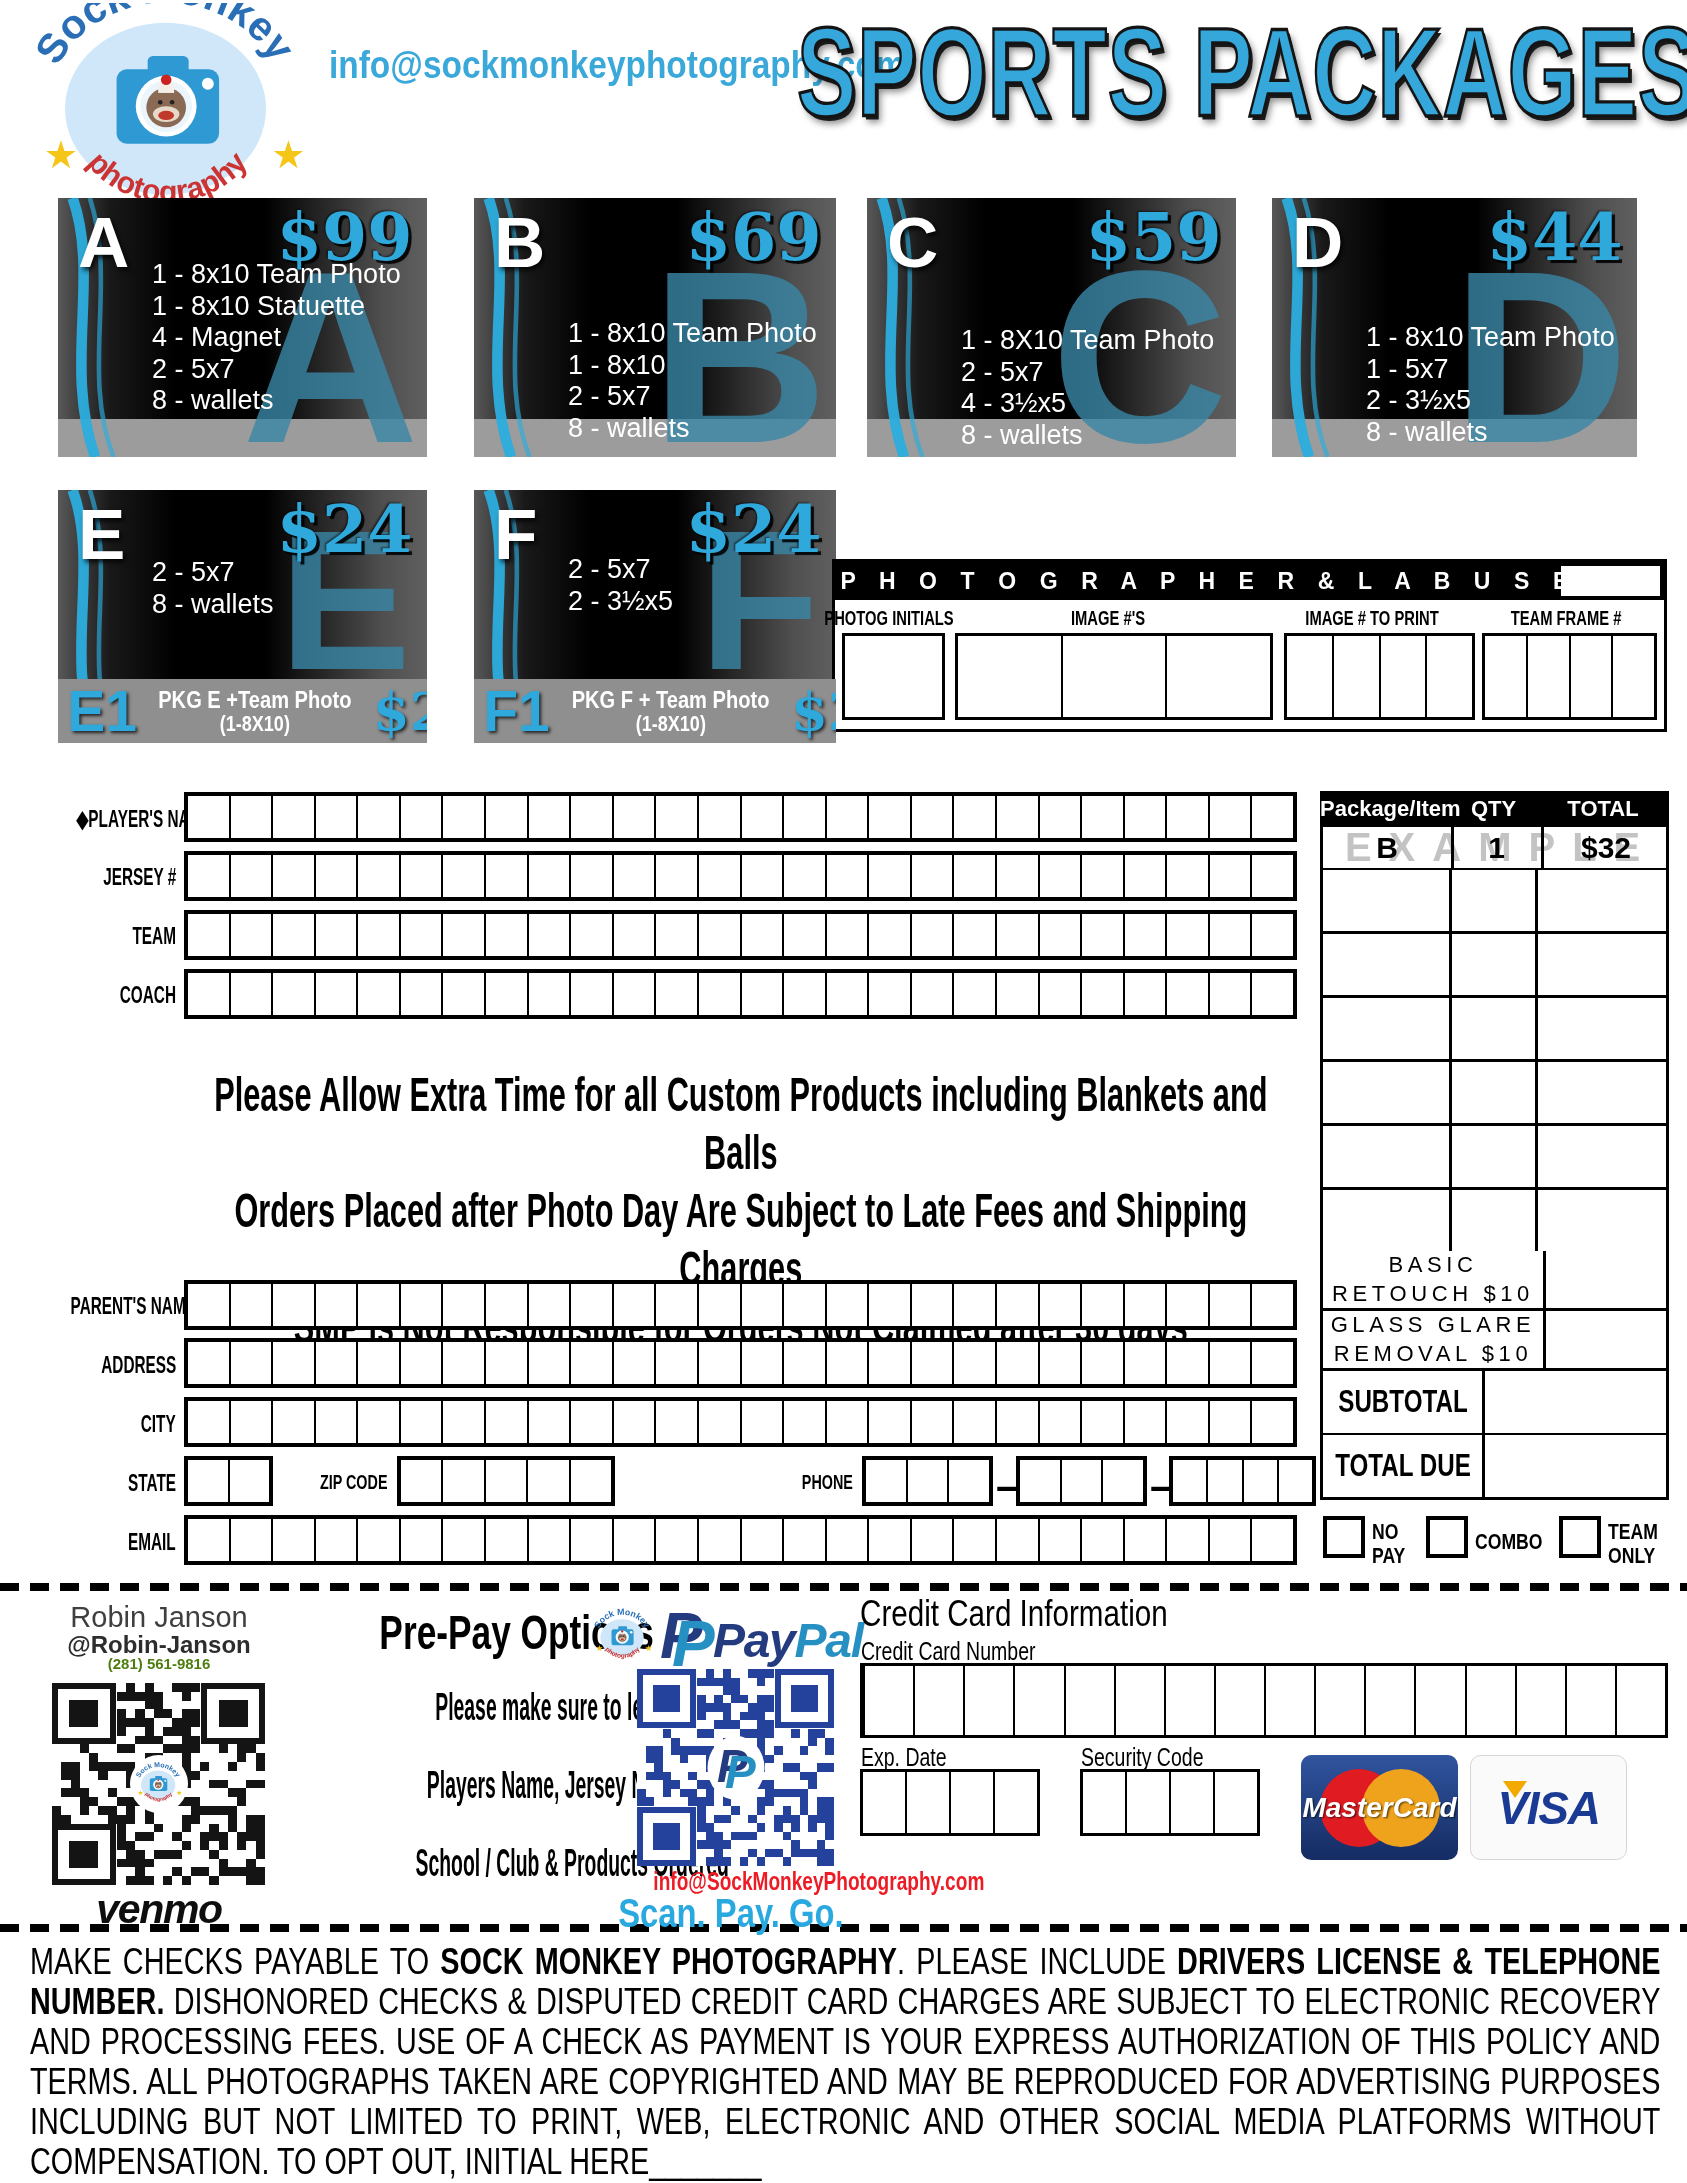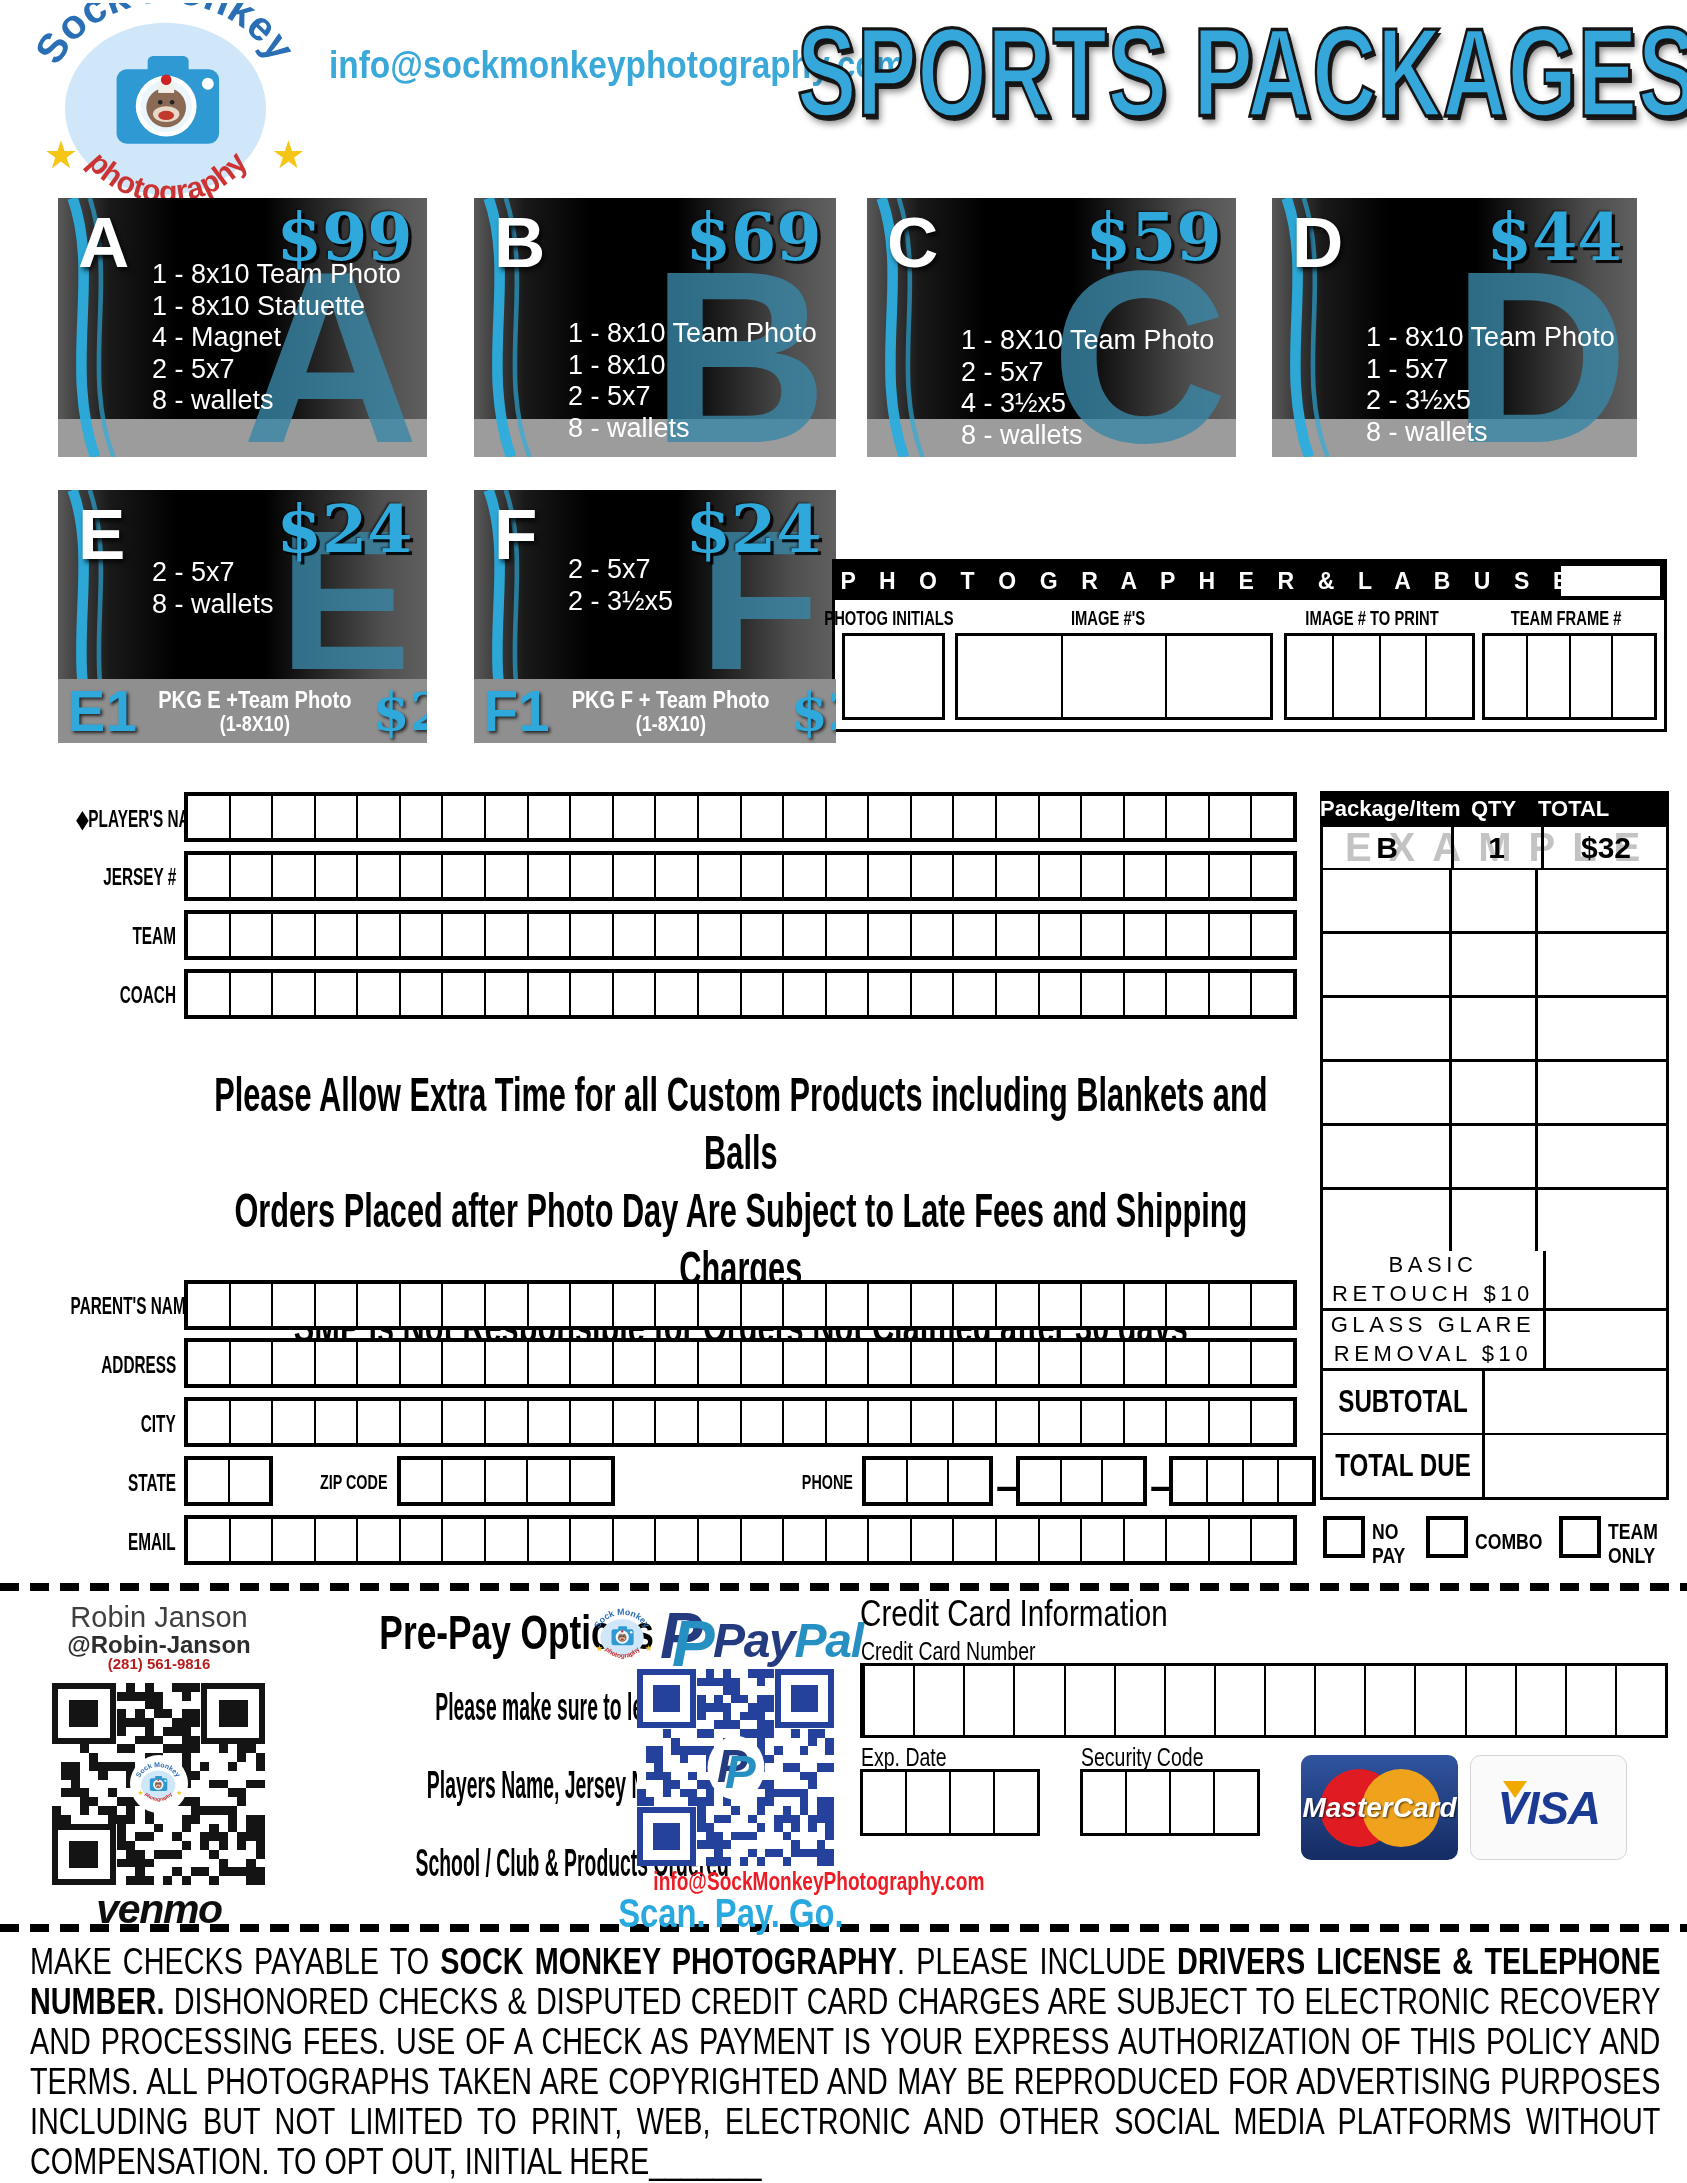--- a/index.html
+++ b/index.html
@@ -95,21 +95,21 @@
 
   
   #notice { left:185px; top:1066px; width:1737px; transform:scaleX(.64); transform-origin:left top;
             text-align:center; font-size:48px; font-weight:600; line-height:58px; color:#000; }
 
   
   #otable { left:1320px; top:791px; width:349px; }
   .ot-head { position:absolute; left:0; top:0; width:349px; height:36px; background:#000; color:#fff;
              display:flex; align-items:center; font-size:22px; font-weight:700; }
   .ot-head .h1{ width:129px; text-align:center; } .ot-head .h2{ width:89px; text-align:center; }
-  .ot-head .h3{ width:130px; text-align:left; }
+  .ot-head .h3{ width:130px; text-align:center; }
   .ot-ex { position:absolute; left:0; top:36px; width:349px; height:44px; border:3.3px solid #000; border-top:none; background:#fff; }
   .ot-ex .wm { position:absolute; inset:0; display:flex; align-items:center; justify-content:center;
                font-size:40px; font-weight:700; color:#c3c3c3; letter-spacing:17px; padding-left:13.2px; }
   .ot-ex .vcol { position:absolute; top:0; bottom:0; display:flex; align-items:center; justify-content:center;
                  font-size:30px; font-weight:700; color:#000; z-index:2; }
   .ot-ex .d { position:absolute; top:0; bottom:0; width:2.6px; background:#000; }
   .ot-rows { position:absolute; left:0; top:79px; width:349px; }
   .ot-row { width:349px; height:64px; border:3.3px solid #000; border-top:none; display:flex; background:#fff; }
   .ot-row .c1{ width:126px; } .ot-row .c2{ width:86px; border-left:3.3px solid #000; }
   .ot-row .c3{ flex:1; border-left:3.3px solid #000; }
@@ -125,21 +125,21 @@
   .otcb-label .cnd{ transform:scaleX(.8); }
   .otcb { position:absolute; width:42px; height:42px; border:4px solid #000; background:#fff; }
 
   
   .dashline { position:absolute; left:0; right:0; height:8px;
               background:repeating-linear-gradient(90deg,#000 0 18.5px,transparent 18.5px 30px); }
 
   
   #v-name   { left:20px; width:278px; top:1601px; text-align:center; font-size:29px; color:#3f3f3f; }
   #v-handle { left:20px; width:278px; top:1631px; text-align:center; font-size:24px; font-weight:700; color:#2d2d2d; }
-  #v-phone  { left:20px; width:278px; top:1655px; text-align:center; font-size:15px; font-weight:700; color:#b91c1c; }
+  #v-phone  { left:20px; width:278px; top:1655px; text-align:center; font-size:15px; font-weight:700; color:#4d7c0f; }
   .qr { position:absolute; background:#fff; display:grid; }
   #v-qr { left:52px; top:1683px; width:213px; height:202px; }
   .qr-logo { position:absolute; left:50%; top:50%; transform:translate(-50%,-50%); background:#fff; border-radius:50%;
              display:flex; align-items:center; justify-content:center; z-index:5; }
   #v-wordmark { left:20px; width:278px; top:1886px; text-align:center; font-size:41px; font-weight:700;
                 font-style:italic; letter-spacing:-1.3px; color:#0e0e0e; }
 
   #pp-title { left:265px; top:1604px; width:503px; text-align:center; font-size:49px; font-weight:600; }
   #pp-title .cnd{ transform:scaleX(.72); }
   .pp-line { position:absolute; left:265px; width:357px; text-align:center; font-size:38px; font-weight:600; }

